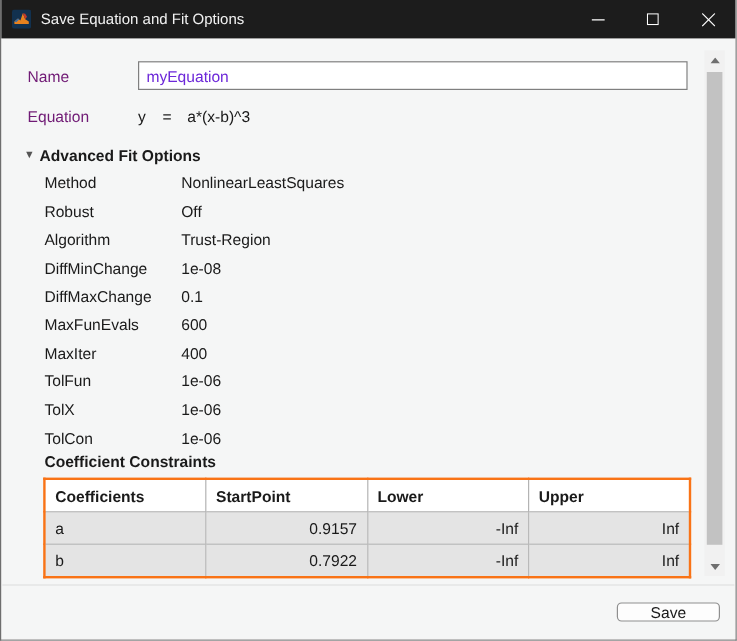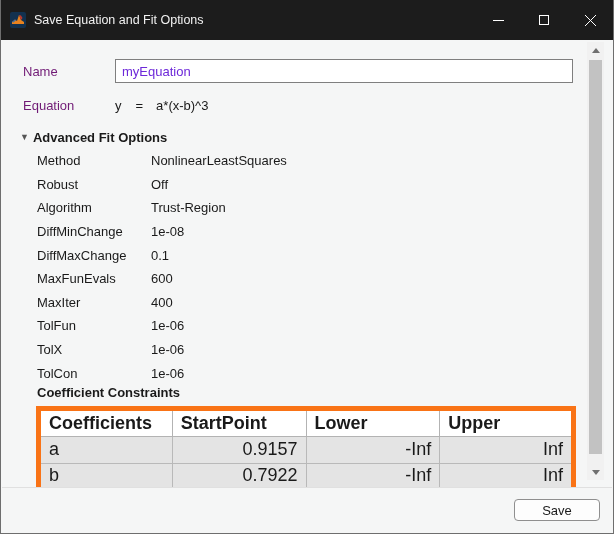--- a/index.html
+++ b/index.html
@@ -13,21 +13,21 @@
   .window {
     position: relative;
     width: 614px; height: 534px;
     background: #f5f6f6;
     border: 1px solid #6e6e6e;
     border-top: none;
     overflow: hidden;
   }
   
   .titlebar {
-    height: 40px;
+    height: 32px;
     background: #1c1c1c;
     display: flex;
     align-items: center;
     color: #f2f2f2;
   }
   .titlebar .app-icon {
     width: 16px; height: 16px;
     margin-left: 9px;
     flex: 0 0 auto;
   }
@@ -96,22 +96,22 @@
     margin-top: 0;
     padding-left: 14px;
     font-weight: bold;
   }
   
   .coef-table {
     margin: 6px 0 0 13px;
     width: 540px;
     border-collapse: collapse;
     table-layout: fixed;
-    font-size: 18px;
-    border: 5px solid #f97316;
+    font-size: 13px;
+    border: 2px solid #f97316;
   }
   .coef-table th {
     background: #ffffff;
     font-weight: bold;
     text-align: left;
     height: 28px;
     padding: 0 8px;
     border: 1px solid #b3b3b3;
   }
   .coef-table td {
@@ -149,21 +149,21 @@
     position: absolute;
     left: 1px; right: 1px; bottom: 1px;
     height: 45px;
     background: #f5f6f6;
     border-top: 1px solid #e0e0e0;
     display: flex; align-items: center; justify-content: flex-end;
     padding-right: 12px;
     gap: 11px;
   }
   .dlg-btn {
-    width: 86px; height: 22px;
+    width: 86px; height: 16px;
     background: #fdfdfd;
     border: 1px solid #8f8f8f;
     border-radius: 4px;
     font-family: "Liberation Sans", sans-serif;
     font-size: 13px;
     color: #1a1a1a;
     cursor: default;
   }
 </style>
 </head>

